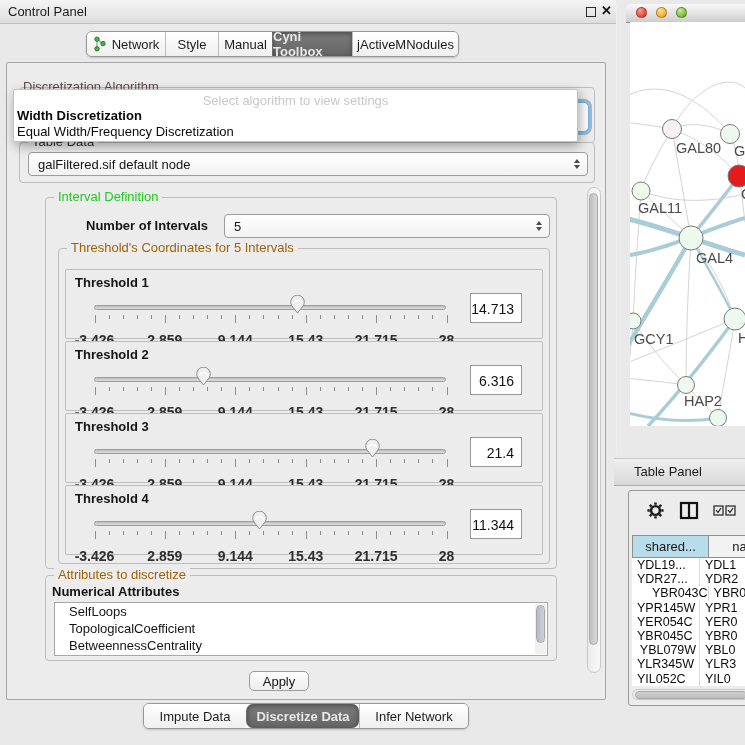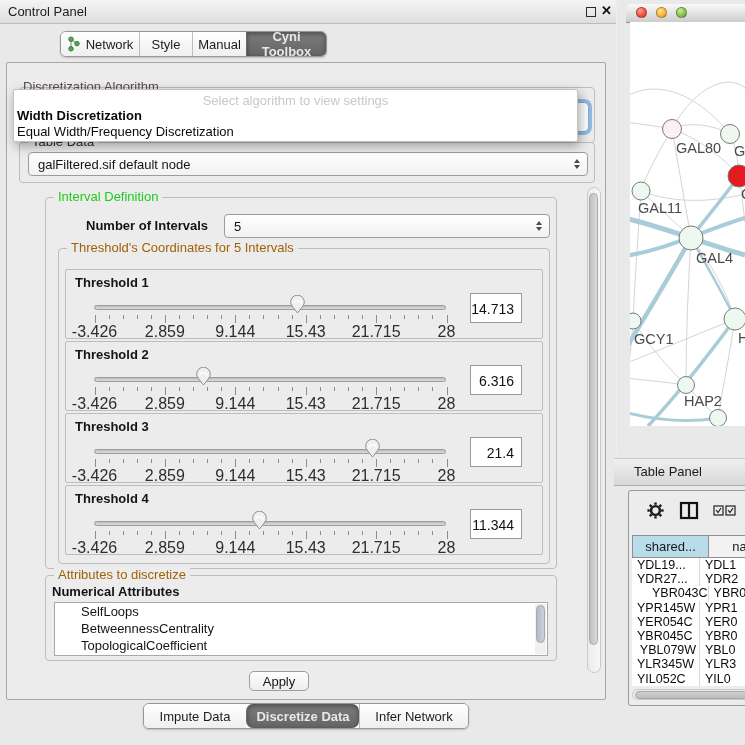--- a/index.html
+++ b/index.html
@@ -62,28 +62,28 @@
   .htrack{position:absolute;background:#ececec;border:1px solid #c8c8c8;border-radius:7px;box-sizing:border-box;}
   .hthumb{position:absolute;top:1px;height:8px;background:linear-gradient(#cfcfcf,#bdbdbd);border:1px solid #a8a8a8;border-radius:6px;box-sizing:border-box;}
 
   
   .thr-panel{position:absolute;left:6px;width:478px;height:70px;border:1px solid #bdbdbd;border-radius:2px;background:#ececec;box-sizing:border-box;}
   .thr-title{position:absolute;left:9px;top:5px;font-size:13px;font-weight:700;color:#141414;}
   .track{position:absolute;left:28px;top:35px;width:352px;height:5px;border-radius:3px;
     background:linear-gradient(#bdbdbd,#dedede);border:1px solid #9c9c9c;box-sizing:border-box;}
   .thumb{position:absolute;top:25px;width:17px;height:19px;}
   .tick{position:absolute;width:1px;background:#8d8d8d;}
-  .tick-label{position:absolute;top:53px;font-size:16px;font-weight:400;color:#2e2e2e;transform:translateX(-50%);white-space:nowrap;}
+  .tick-label{position:absolute;top:62px;font-size:14px;font-weight:700;color:#2e2e2e;transform:translateX(-50%);white-space:nowrap;}
   .thr-val{position:absolute;left:404px;top:23px;width:52px;height:30px;background:#fff;border:1px solid #9c9c9c;
     font-size:14px;color:#111;text-align:right;line-height:30px;padding-right:7px;box-sizing:border-box;}
 
   
   #attr-sub{position:absolute;left:6px;top:8px;font-size:13px;font-weight:700;color:#141414;}
   #attr-list{position:absolute;left:8px;top:26px;width:494px;height:54px;background:#fff;border:1px solid #a8a8a8;overflow:hidden;box-sizing:border-box;}
-  .attr-item{font-size:13px;color:#141414;line-height:17px;padding-left:26px;white-space:nowrap;}
+  .attr-item{font-size:13px;color:#141414;line-height:17px;padding-left:14px;white-space:nowrap;}
   #attr-sb{position:absolute;right:1px;top:1px;width:11px;height:50px;background:#f0f0f0;}
   #attr-sb .vthumb{top:1px;height:38px;background:linear-gradient(90deg,#b4bac6,#ccd2dc);}
 
   .push-btn{position:absolute;background:linear-gradient(#fefefe,#ededed);border:1px solid #9c9c9c;border-radius:5px;
     font-size:13px;color:#141414;display:flex;align-items:center;justify-content:center;font-family:inherit;}
 
   
   #net-window{left:616px;top:0;width:129px;height:458px;border-radius:6px 0 0 6px;
     background:linear-gradient(180deg,#5c83bb 0%,#3b63a2 12%,#30559 0,#335897 55%,#2c5190 82%,#4a74b0 100%);
     box-shadow:inset 1px 0 0 rgba(255,255,255,.25);}
@@ -114,38 +114,41 @@
 </style>
 </head>
 <body>
 
 <div class="abs" id="titlebar">
   <span class="title">Control Panel</span>
   <span id="float-btn"></span>
   <span id="close-btn">✕</span>
 </div>
 
-<div class="seg-group" id="top-tabs" style="left:60px;top:31px;text-align:center;">
+<div class="seg-group" id="top-tabs" style="left:86px;top:31px;">
     <div class="seg" style="width: 78px;">
       <svg width="14" height="16" viewBox="0 0 14 16">
         <path d="M4 5 V11 M5.6 4.4 L8.6 6.4" stroke="#9a9a9a" stroke-width="1.2" fill="none"></path>
         <circle cx="4" cy="3.2" r="2.2" fill="#4caf50" stroke="#2e7d32"></circle>
         <circle cx="4" cy="12.8" r="2.2" fill="#4caf50" stroke="#2e7d32"></circle>
         <circle cx="10" cy="7.6" r="2.2" fill="#4caf50" stroke="#2e7d32"></circle>
       </svg>
       <span>Network</span>
     </div>
     <div class="seg" style="width: 53px;">
       <span>Style</span>
     </div>
     <div class="seg" style="width: 54px;">
       <span>Manual</span>
     </div>
     <div class="seg selected" style="width: 80px;">
       <span>Cyni Toolbox</span>
+    </div>
+    <div class="seg" style="width: 106px;">
+      <span>jActiveMNodules</span>
     </div>
   </div>
 
 <div class="abs" id="main-panel">
 
   <span id="algo-label">Discretization Algorithm</span>
   <div class="group" id="algo-group"></div>
   <div class="abs" id="ghost-combo"></div>
 
   <div id="algo-popup">
@@ -362,22 +365,22 @@
   </div>
         </div>
     </div>
   </div>
 
   <div class="group" style="left:38px;top:512px;width:512px;height:86px;">
     <span class="group-label gl-blue">Attributes to discretize</span>
     <span id="attr-sub">Numerical Attributes</span>
     <div id="attr-list">
       <div class="attr-item">SelfLoops</div>
+        <div class="attr-item">TopologicalCoefficient</div>
         <div class="attr-item">BetweennessCentrality</div>
-        <div class="attr-item">TopologicalCoefficient</div>
         <div id="attr-sb">
           <div class="vthumb" style="left:1px;"></div>
         </div>
     </div>
   </div>
 
   <button class="push-btn" style="left:242px;top:608px;width:60px;height:20px;">Apply</button>
 
   <div class="vtrack" style="left:580px;top:124px;width:14px;height:486px;">
     <div class="vthumb" style="top:5px;height:452px;"></div>

